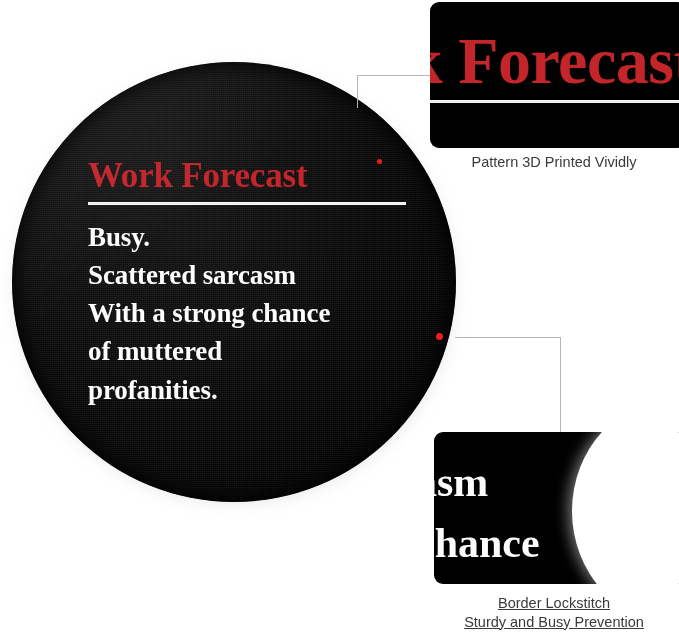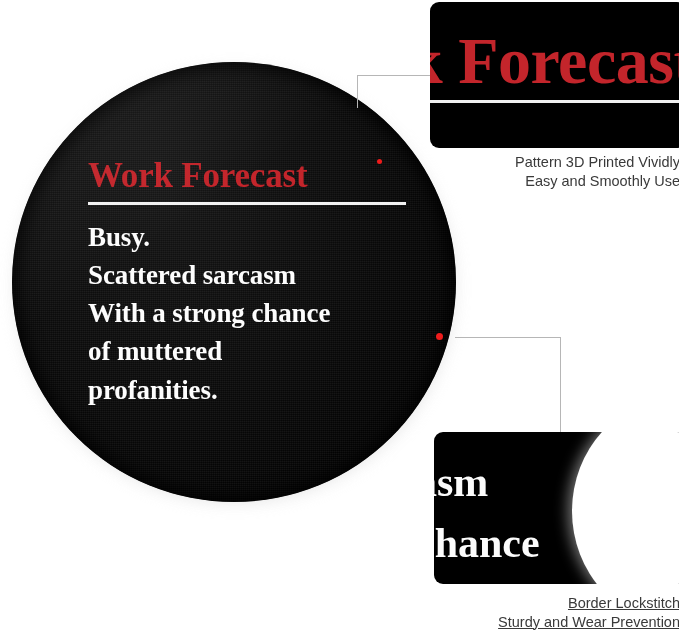--- a/index.html
+++ b/index.html
@@ -151,21 +151,21 @@
     background: #000000;
     border-radius: 9px;
     overflow: hidden;
   }
   #detail-panel-top    { left: 430px; top: 2px;   width: 256px; height: 146px; }
   #detail-panel-bottom { left: 434px; top: 432px; width: 252px; height: 152px; }
 
   .panel-caption {
     position: absolute;
     width: 252px;
-    text-align: right;
+    text-align: center;
     font-family: "Liberation Sans", sans-serif;
     font-size: 14.5px;
     line-height: 1.28;
     color: #3a3a3a;
   }
   #caption-top    { left: 428px; top: 153px; }
   #caption-bottom { left: 428px; top: 594px; text-decoration: underline; }
 
   
   #zoom-title-crop {
@@ -257,27 +257,26 @@
 <div id="detail-dot-bottom"></div>
 <div class="leader" id="leader-bot-h"></div>
 <div class="leader" id="leader-bot-v"></div>
 
 <div class="detail-panel" id="detail-panel-top">
   <div id="zoom-title-crop">k Forecast</div>
   <div id="zoom-title-rule"></div>
 </div>
 <div class="panel-caption" id="caption-top">
   <div>Pattern 3D Printed Vividly</div>
-  <div>Easy and Smoothly Use</div>
 </div>
 
 <div class="detail-panel" id="detail-panel-bottom">
   <div id="zoom-edge-words">
     <div>asm</div>
     <div>chance</div>
   </div>
   <div id="zoom-edge-curve"></div>
   <div id="zoom-edge-stitch"></div>
 </div>
 <div class="panel-caption" id="caption-bottom">
   <div>Border Lockstitch</div>
-  <div>Sturdy and Wear Prevention</div>
+  <div>Sturdy and Busy Prevention</div>
 </div>
 
 </body></html>

